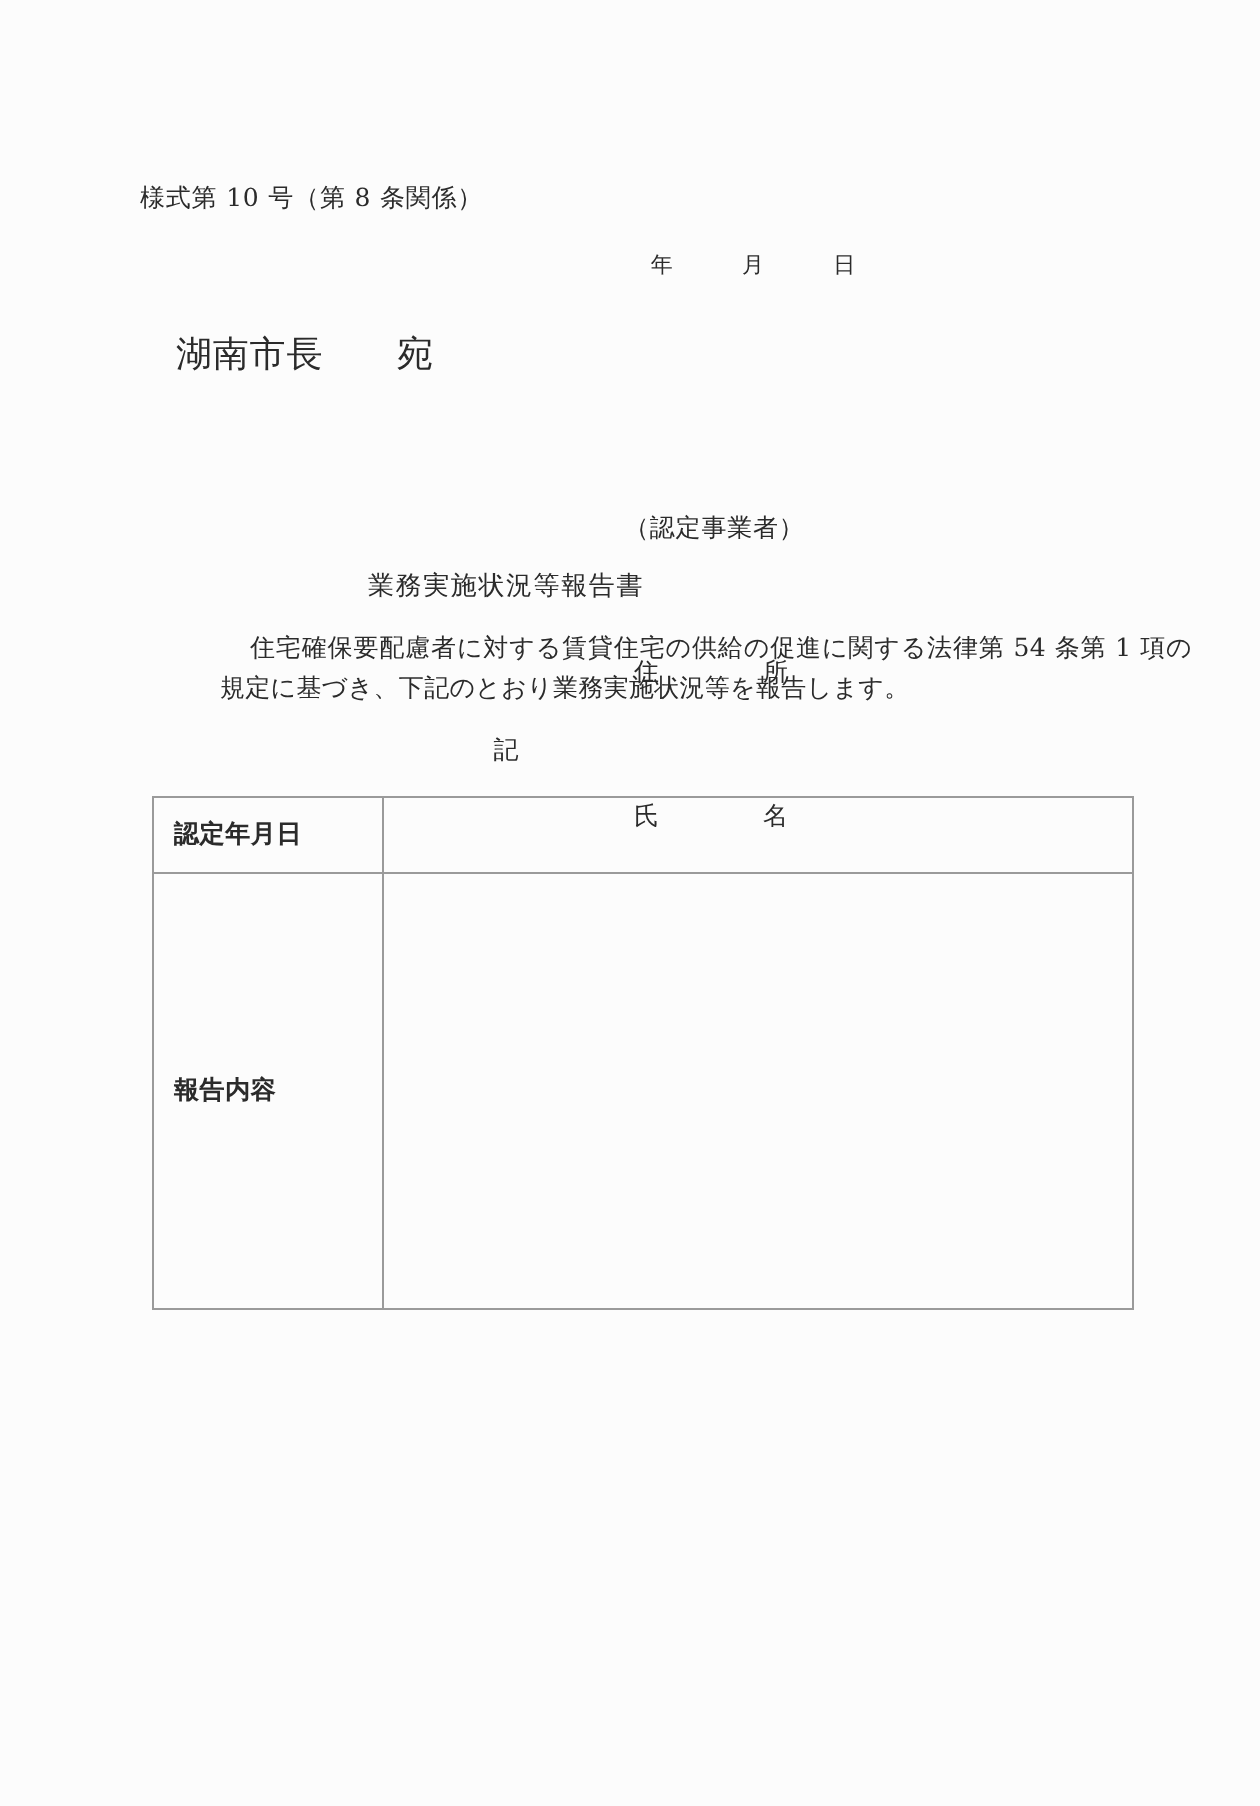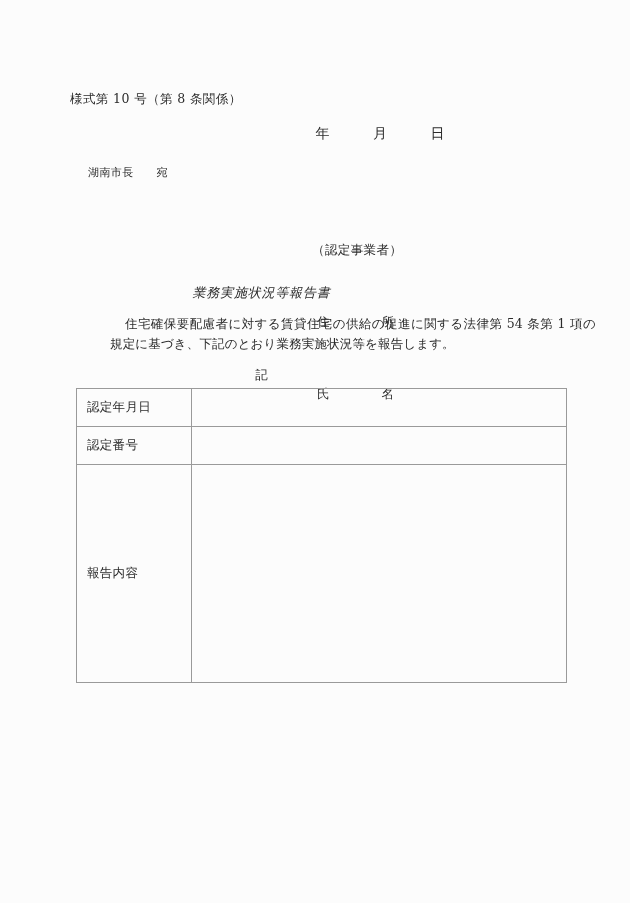--- a/index.html
+++ b/index.html
@@ -17,55 +17,54 @@
     overflow: hidden;
     -webkit-font-smoothing: antialiased;
   }
 
   .page {
     position: absolute;
     left: 0;
     top: 0;
     width: 506px;
     height: 903px;
-    padding-left: 17px;
   }
 
   
   .form-no {
     position: absolute;
     left: 70px;
     top: 91px;
     font-size: 12.5px;
     letter-spacing: 0.4px;
     white-space: pre;
   }
 
   .date-line {
     position: absolute;
     right: 78px;
     top: 125px;
-    font-size: 14px;
+    font-size: 11px;
     white-space: pre;
     letter-spacing: 0.4px;
   }
 
   .addressee {
     position: absolute;
     left: 88px;
     top: 165px;
-    font-size: 11px;
+    font-size: 18px;
     white-space: pre;
     letter-spacing: 0.4px;
   }
 
   .applicant {
     position: absolute;
     left: 305px;
-    top: 190px;
+    top: 204px;
     font-size: 12.5px;
     line-height: 24px;
     white-space: pre;
     letter-spacing: 0.4px;
   }
   .applicant .party {
     display: block;
     margin-left: 7px;
   }
   .applicant .field {
@@ -74,21 +73,20 @@
   }
 
   .doc-title {
     position: absolute;
     left: 0;
     right: 0;
     top: 284px;
     text-align: center;
     font-size: 13px;
     letter-spacing: 0.8px;
-    font-style: italic;
   }
 
   
   .body-text {
     position: absolute;
     left: 70px;
     top: 314px;
     width: 486px;
     font-size: 12.5px;
     line-height: 19.5px;
@@ -105,24 +103,25 @@
     right: 0;
     top: 367px;
     text-align: center;
     font-size: 12.5px;
   }
 
   
   .report-table {
     position: absolute;
     left: 76px;
-    top: 388px;
+    top: 398px;
     width: 478px;
     border-collapse: collapse;
     table-layout: fixed;
+    font-weight: bold;
   }
   .report-table td {
     border: 1px solid #9a9a9a;
     font-size: 12.5px;
     padding: 0;
     vertical-align: middle;
   }
   .report-table td.label {
     width: 104px;
     padding-left: 10px;
@@ -158,24 +157,20 @@
   <div class="body-text">住宅確保要配慮者に対する賃貸住宅の供給の促進に関する法律第 54 条第 1 項の規定に基づき、下記のとおり業務実施状況等を報告します。</div>
 
   <div class="ki-mark">記</div>
 
   <table class="report-table">
     <tbody>
       <tr class="row-std">
         <td class="label">認定年月日</td>
         <td class="value"></td>
       </tr>
-      <tr class="row-std">
-        <td class="label">認定番号</td>
-        <td class="value"></td>
-      </tr>
       <tr class="row-tall">
         <td class="label">報告内容</td>
         <td class="value"></td>
       </tr>
     </tbody>
   </table>
 
 </div>
 
 </body></html>

